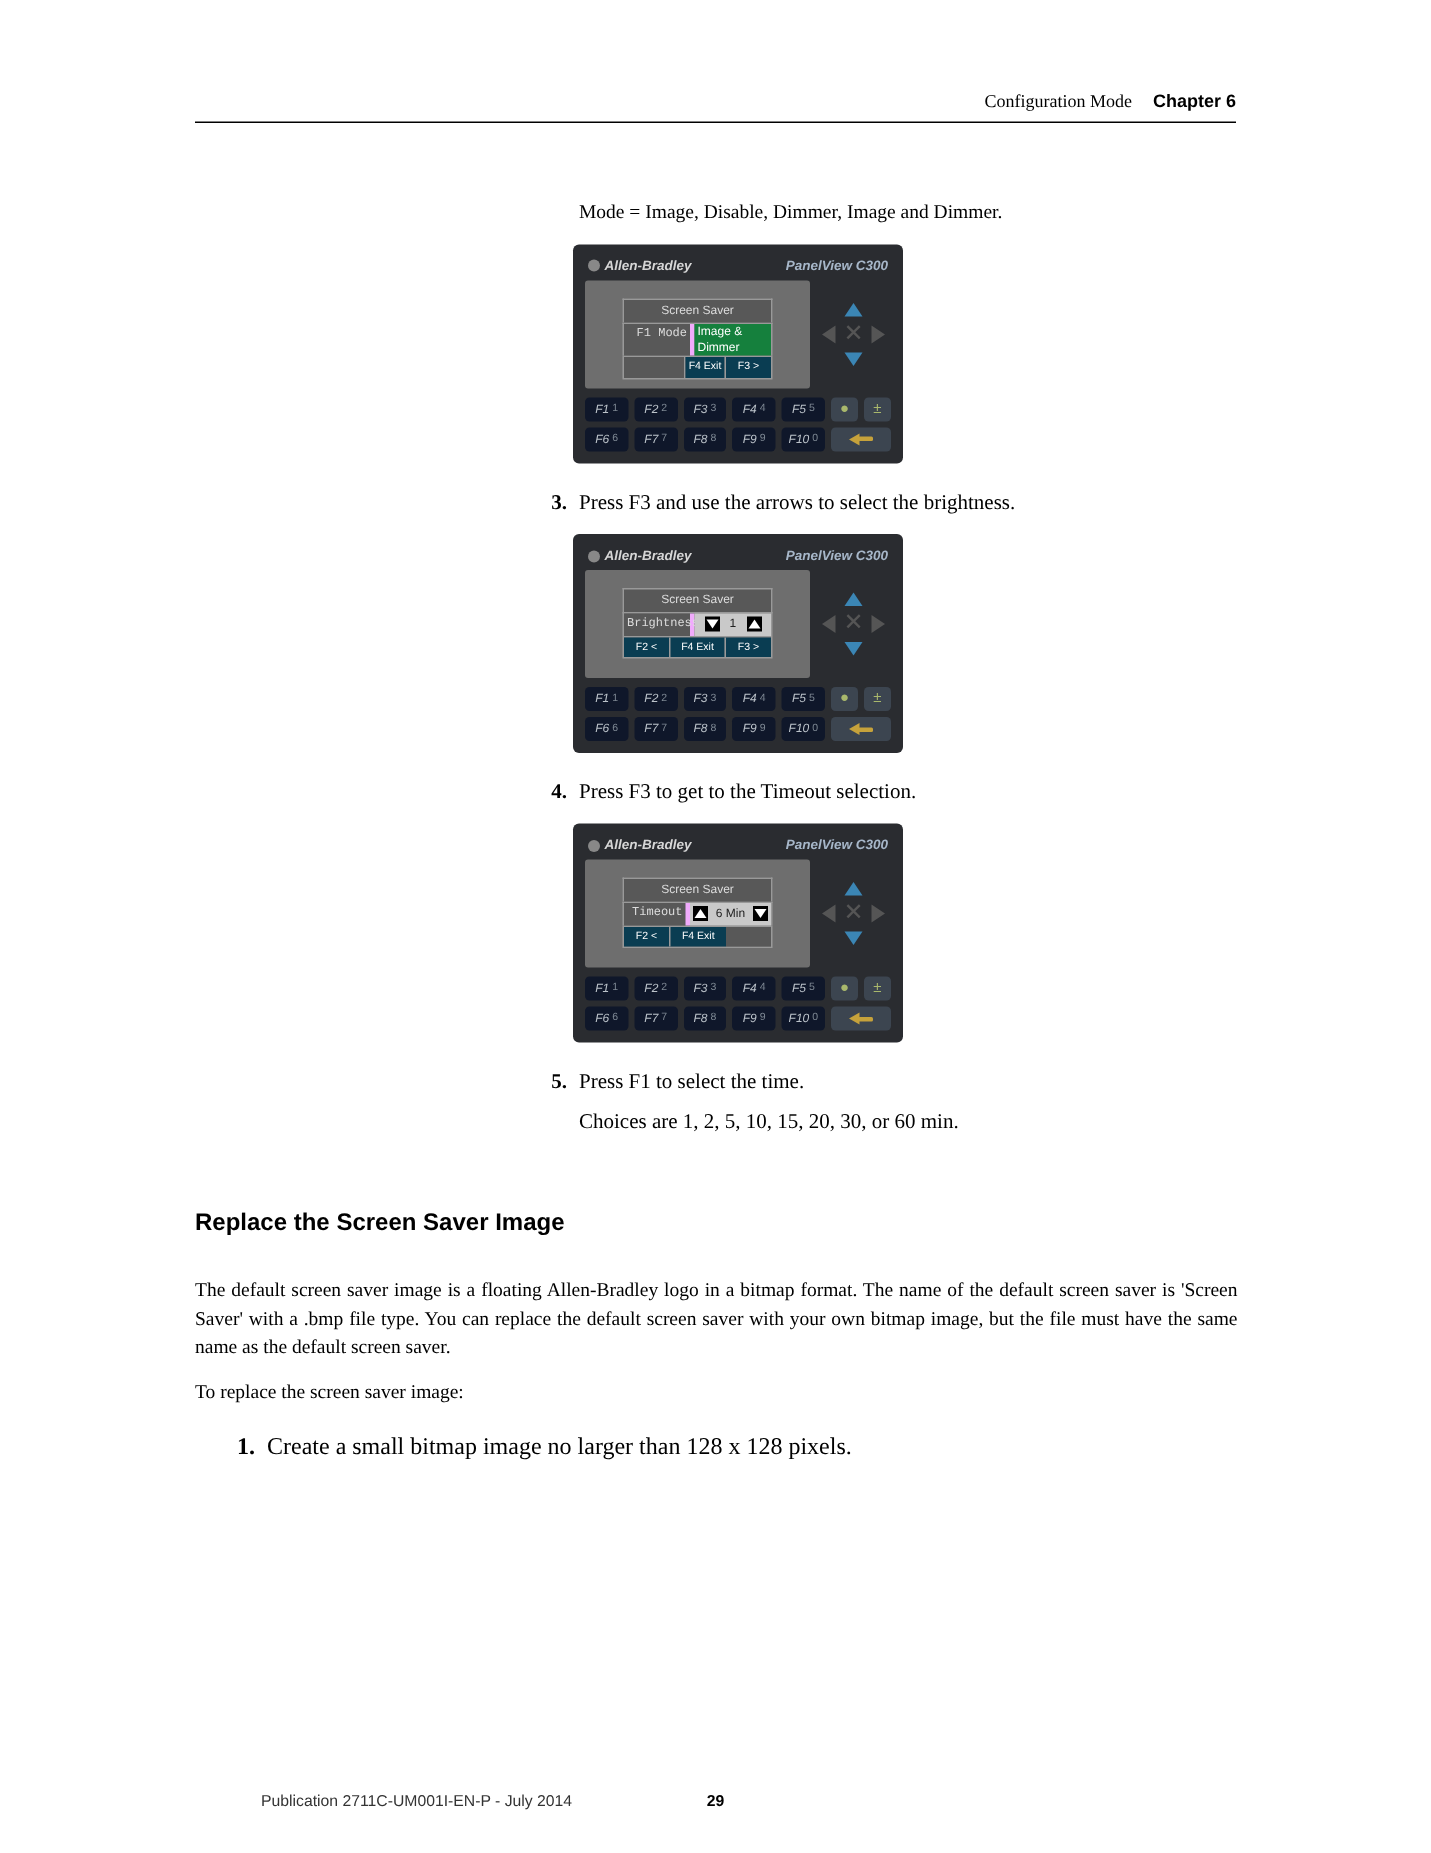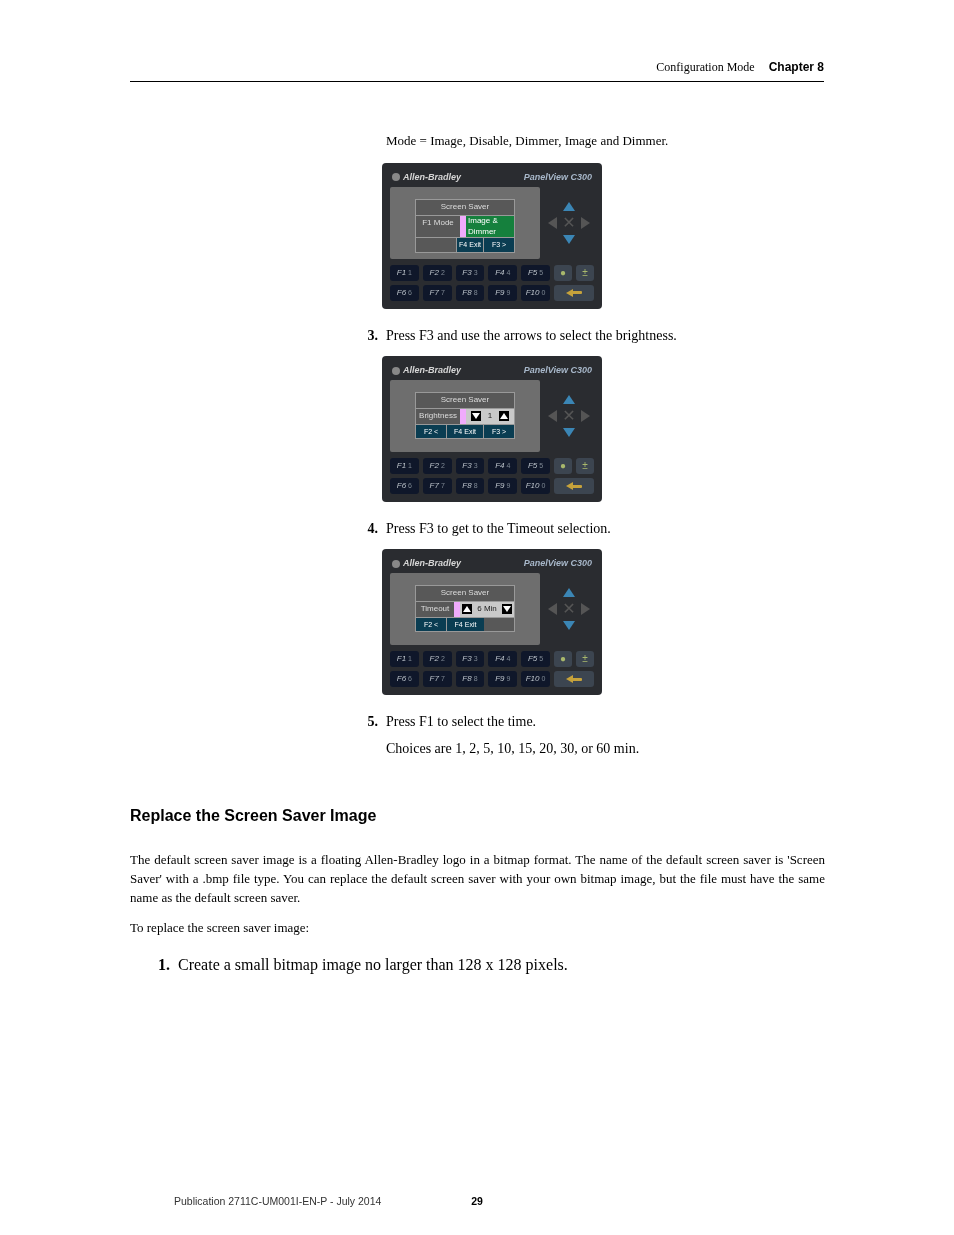--- a/index.html
+++ b/index.html
@@ -128,24 +128,25 @@
     padding: 2px 0;
     background: #585858;
   }
   .ss-field-row {
     display: flex;
     border: 1px solid #999;
     border-bottom: none;
   }
   .ss-label {
     width: 40px;
-    text-align: center;
+    text-align: right;
     padding: 2px 2px;
     background: #585858;
-    border-right: 6px solid #f0abfc;
+    border-right: 3px solid #f0abfc;
+    font-family: Liberation Mono, monospace;
   }
   .ss-value {
     flex: 1;
     display: flex;
     align-items: center;
     justify-content: center;
     background: #15803d;
     color: #fff;
     padding: 0 2px;
     gap: 2px;
@@ -277,21 +278,21 @@
     color: #000;
   }
 </style>
 </head>
 <body>
 
 <div class="page">
 
   <div class="header-row">
     <span class="conf">Configuration Mode</span>
-    <span class="chapter">Chapter 8</span>
+    <span class="chapter">Chapter 6</span>
   </div>
 
   <div class="content-column">
 
     <div class="indent-block">
       <p class="body-p" style="margin-left:4px;">Mode = Image, Disable, Dimmer, Image and Dimmer.</p>
 
       <div class="panel-wrap">
         <div class="panel">
           <div class="panel-top">

